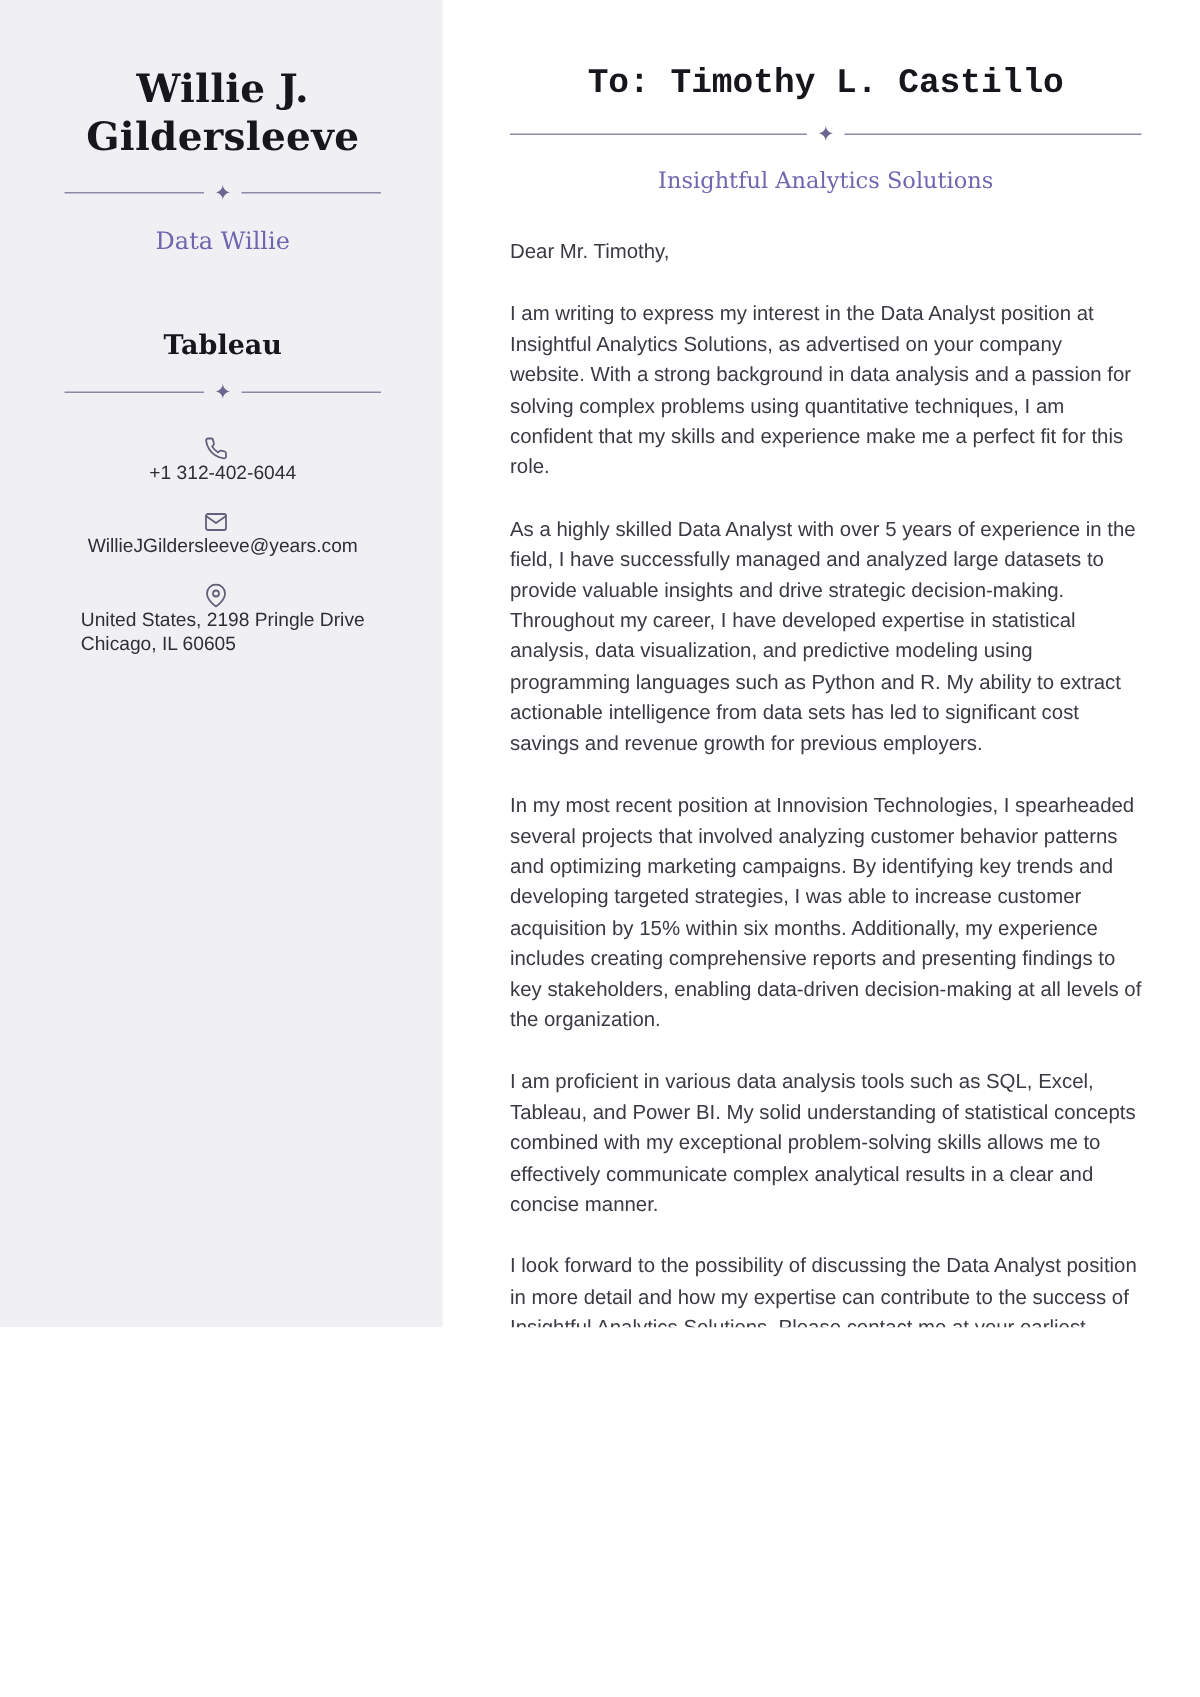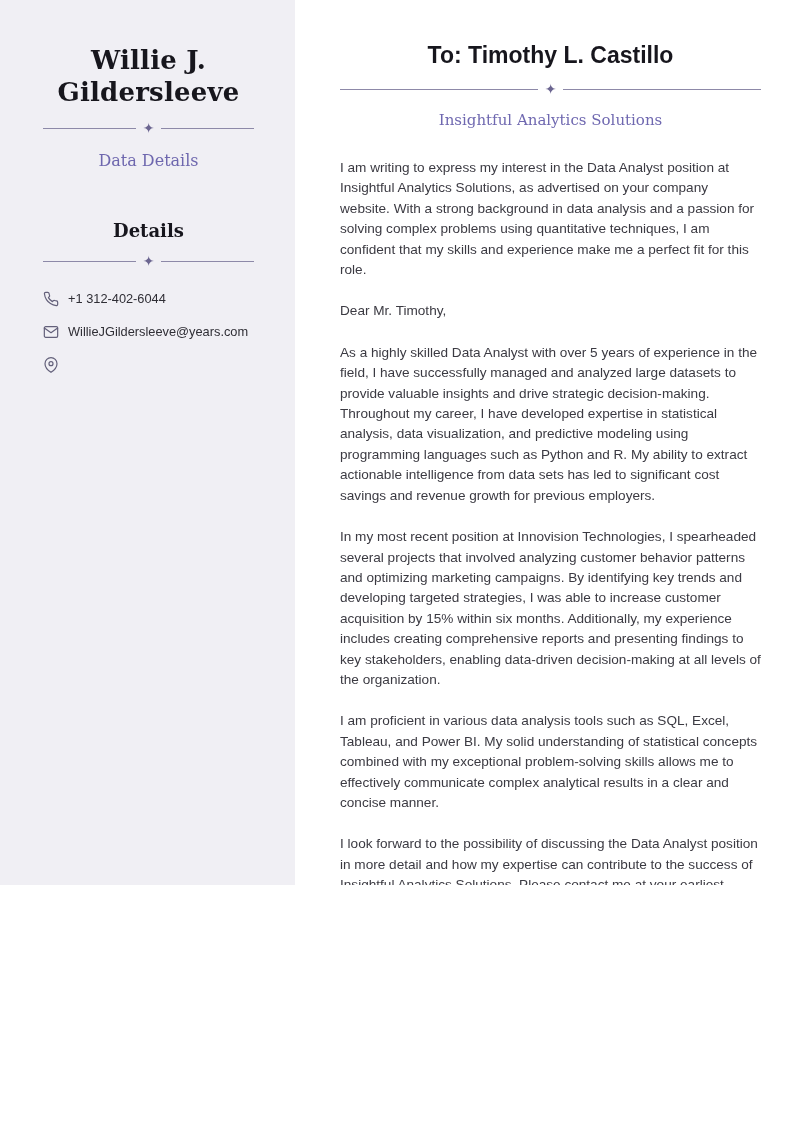--- a/index.html
+++ b/index.html
@@ -56,36 +56,37 @@
     margin-top:50px;
   }
   .contacts { margin-top:23px; }
   .contact-row {
     display:flex;
     align-items:center;
     margin-bottom:17px;
     color:#2f2e35;
     font-size:12.8px;
     line-height:16px;
+    flex-direction:column;
   }
   .contact-row .ico {
     width:16px; height:16px;
     flex-shrink:0;
     margin-right:9px;
     margin-top:0px;
     color:#63607a;
   }
   .contact-row .ico svg { width:16px; height:16px; display:block; }
   
   .main {
     flex:1; height:100%;
     padding:41px 42px 0 45px;
   }
   .recipient {
-    font-family:Liberation Sans, sans-serif;
+    font-family:Liberation Mono, monospace;
     font-weight:700;
     font-size:23px;
     line-height:28px;
     text-align:center;
     color:#17161d;
   }
   .main .divider { margin-top:13px; }
   .company {
     font-family:"DejaVu Serif", serif;
     font-size:15px;
@@ -110,23 +111,23 @@
 
   <aside class="sidebar">
     <h1 class="name">Willie J. Gildersleeve</h1>
 
     <div class="divider">
       <span class="line"></span>
       <span class="spark">✦</span>
       <span class="line"></span>
     </div>
 
-    <div class="job-title">Data Details</div>
+    <div class="job-title">Data Willie</div>
 
-    <h2 class="details-heading">Details</h2>
+    <h2 class="details-heading">Tableau</h2>
 
     <div class="divider">
       <span class="line"></span>
       <span class="spark">✦</span>
       <span class="line"></span>
     </div>
 
     <div class="contacts">
 
       <div class="contact-row">
@@ -148,39 +149,43 @@
         <span>WillieJGildersleeve@years.com</span>
       </div>
 
       <div class="contact-row">
         <span class="ico">
           <svg viewBox="0 0 24 24" fill="none" stroke="currentColor" stroke-width="1.8" stroke-linecap="round" stroke-linejoin="round">
             <path d="M21 10c0 7-9 13-9 13s-9-6-9-13a9 9 0 0 1 18 0z"></path>
             <circle cx="12" cy="10" r="3"></circle>
           </svg>
         </span>
+        <span>
+          <span>United States, 2198 Pringle Drive</span><br>
+          <span>Chicago, IL 60605</span>
+        </span>
       </div>
 
     </div>
   </aside>
 
   <main class="main">
     <h2 class="recipient">To: Timothy L. Castillo</h2>
 
     <div class="divider">
       <span class="line"></span>
       <span class="spark">✦</span>
       <span class="line"></span>
     </div>
 
     <div class="company">Insightful Analytics Solutions</div>
 
     <div class="letter-body">
+      <p>Dear Mr. Timothy,</p>
       <p>I am writing to express my interest in the Data Analyst position at Insightful Analytics Solutions, as advertised on your company website. With a strong background in data analysis and a passion for solving complex problems using quantitative techniques, I am confident that my skills and experience make me a perfect fit for this role.</p>
-      <p>Dear Mr. Timothy,</p>
       <p>As a highly skilled Data Analyst with over 5 years of experience in the field, I have successfully managed and analyzed large datasets to provide valuable insights and drive strategic decision-making. Throughout my career, I have developed expertise in statistical analysis, data visualization, and predictive modeling using programming languages such as Python and R. My ability to extract actionable intelligence from data sets has led to significant cost savings and revenue growth for previous employers.</p>
       <p>In my most recent position at Innovision Technologies, I spearheaded several projects that involved analyzing customer behavior patterns and optimizing marketing campaigns. By identifying key trends and developing targeted strategies, I was able to increase customer acquisition by 15% within six months. Additionally, my experience includes creating comprehensive reports and presenting findings to key stakeholders, enabling data-driven decision-making at all levels of the organization.</p>
       <p>I am proficient in various data analysis tools such as SQL, Excel, Tableau, and Power BI. My solid understanding of statistical concepts combined with my exceptional problem-solving skills allows me to effectively communicate complex analytical results in a clear and concise manner.</p>
       <p>I look forward to the possibility of discussing the Data Analyst position in more detail and how my expertise can contribute to the success of Insightful Analytics Solutions. Please contact me at your earliest convenience via phone at +2 312-402-6044 or email at WillieJGildersleeve@gmail.com.</p>
       <p>Sincerely,</p>
       <p>Willie J. Gildersleeve</p>
     </div>
   </main>
 
 </div>

